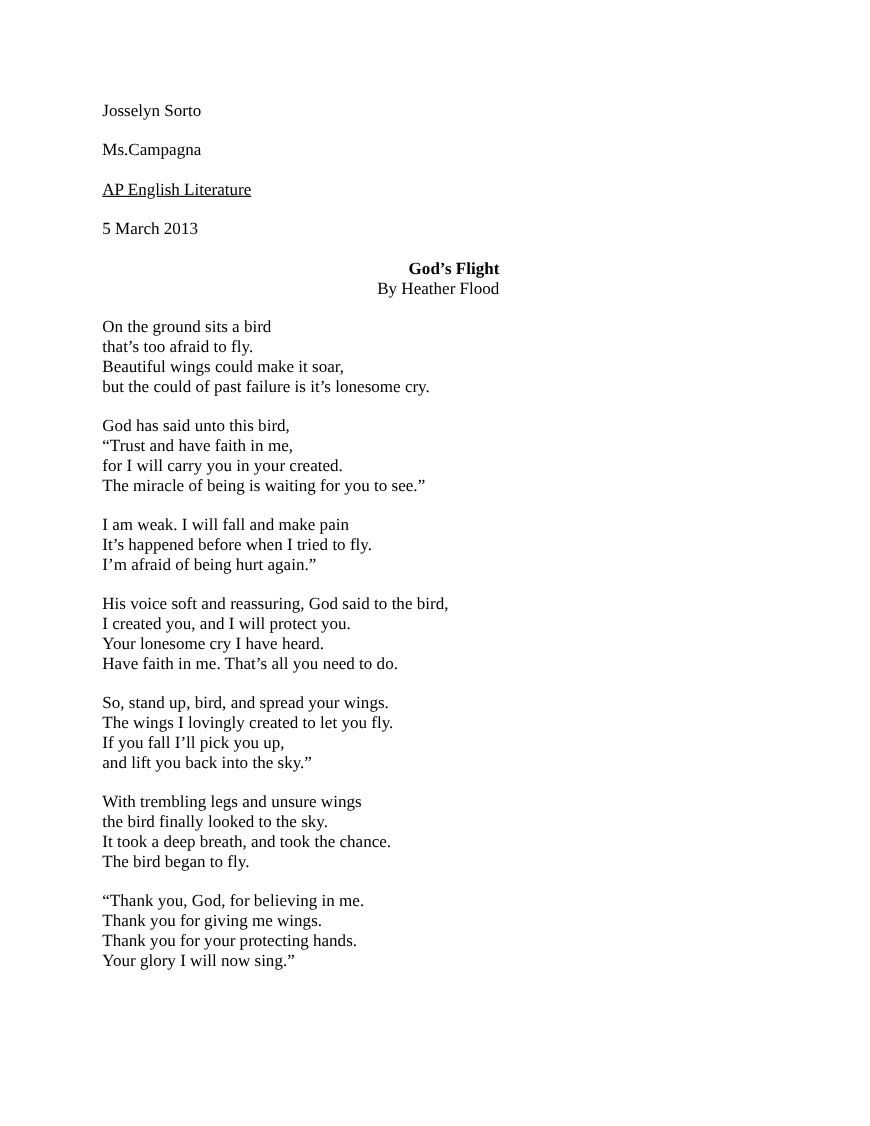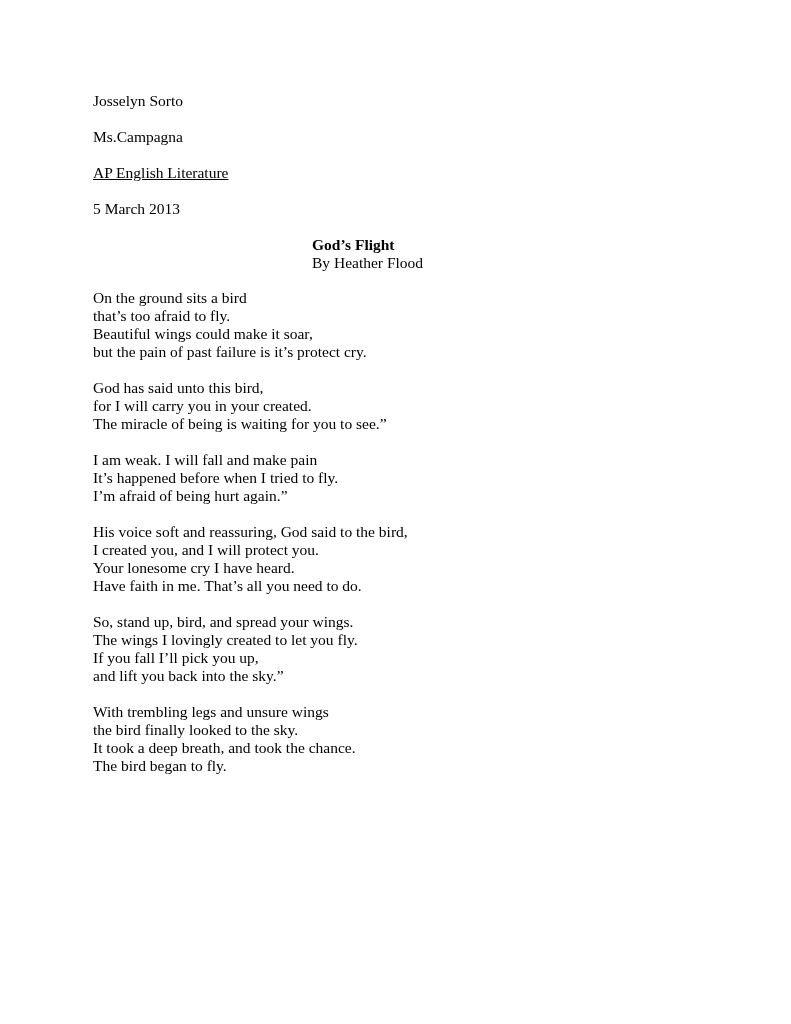--- a/index.html
+++ b/index.html
@@ -24,23 +24,23 @@
       background: #ffffff;
     }
     .header-line {
       position: absolute;
       left: 93px;
       line-height: 18px;
       white-space: nowrap;
     }
     .title-inner {
       position: absolute;
-      left: 312px;
+      left: 324px;
       width: 130px;
-      text-align: left;
+      text-align: right;
     }
     .poem {
       position: absolute;
       left: 93px;
       top: 289px;
     }
     .stanza {
       margin: 0 4px 18px 0;
     }
     .line {
@@ -64,25 +64,26 @@
     <div class="title" style="font-weight:bold;line-height:18px;">God’s Flight</div>
     <div class="byline" style="line-height:18px;white-space:nowrap;">By Heather Flood</div>
   </div>
 
   <div class="poem">
 
     <div class="stanza">
       <span class="line">On the ground sits a bird</span>
       <span class="line">that’s too afraid to fly.</span>
       <span class="line">Beautiful wings could make it soar,</span>
-      <span class="line">but the pain of past failure is it’s protect cry.</span>
+      <span class="line">but the could of past failure is it’s lonesome cry.</span>
     </div>
 
     <div class="stanza">
       <span class="line">God has said unto this bird,</span>
+      <span class="line">“Trust and have faith in me,</span>
       <span class="line">for I will carry you in your created.</span>
       <span class="line">The miracle of being is waiting for you to see.”</span>
     </div>
 
     <div class="stanza">
       <span class="line">I am weak. I will fall and make pain</span>
       <span class="line">It’s happened before when I tried to fly.</span>
       <span class="line">I’m afraid of being hurt again.”</span>
     </div>
 
@@ -100,15 +101,21 @@
       <span class="line">and lift you back into the sky.”</span>
     </div>
 
     <div class="stanza">
       <span class="line">With trembling legs and unsure wings</span>
       <span class="line">the bird finally looked to the sky.</span>
       <span class="line">It took a deep breath, and took the chance.</span>
       <span class="line">The bird began to fly.</span>
     </div>
 
+    <div class="stanza">
+      <span class="line">“Thank you, God, for believing in me.</span>
+      <span class="line">Thank you for giving me wings.</span>
+      <span class="line">Thank you for your protecting hands.</span>
+      <span class="line">Your glory I will now sing.”</span>
+    </div>
 
   </div>
 </div>
 
 </body></html>

